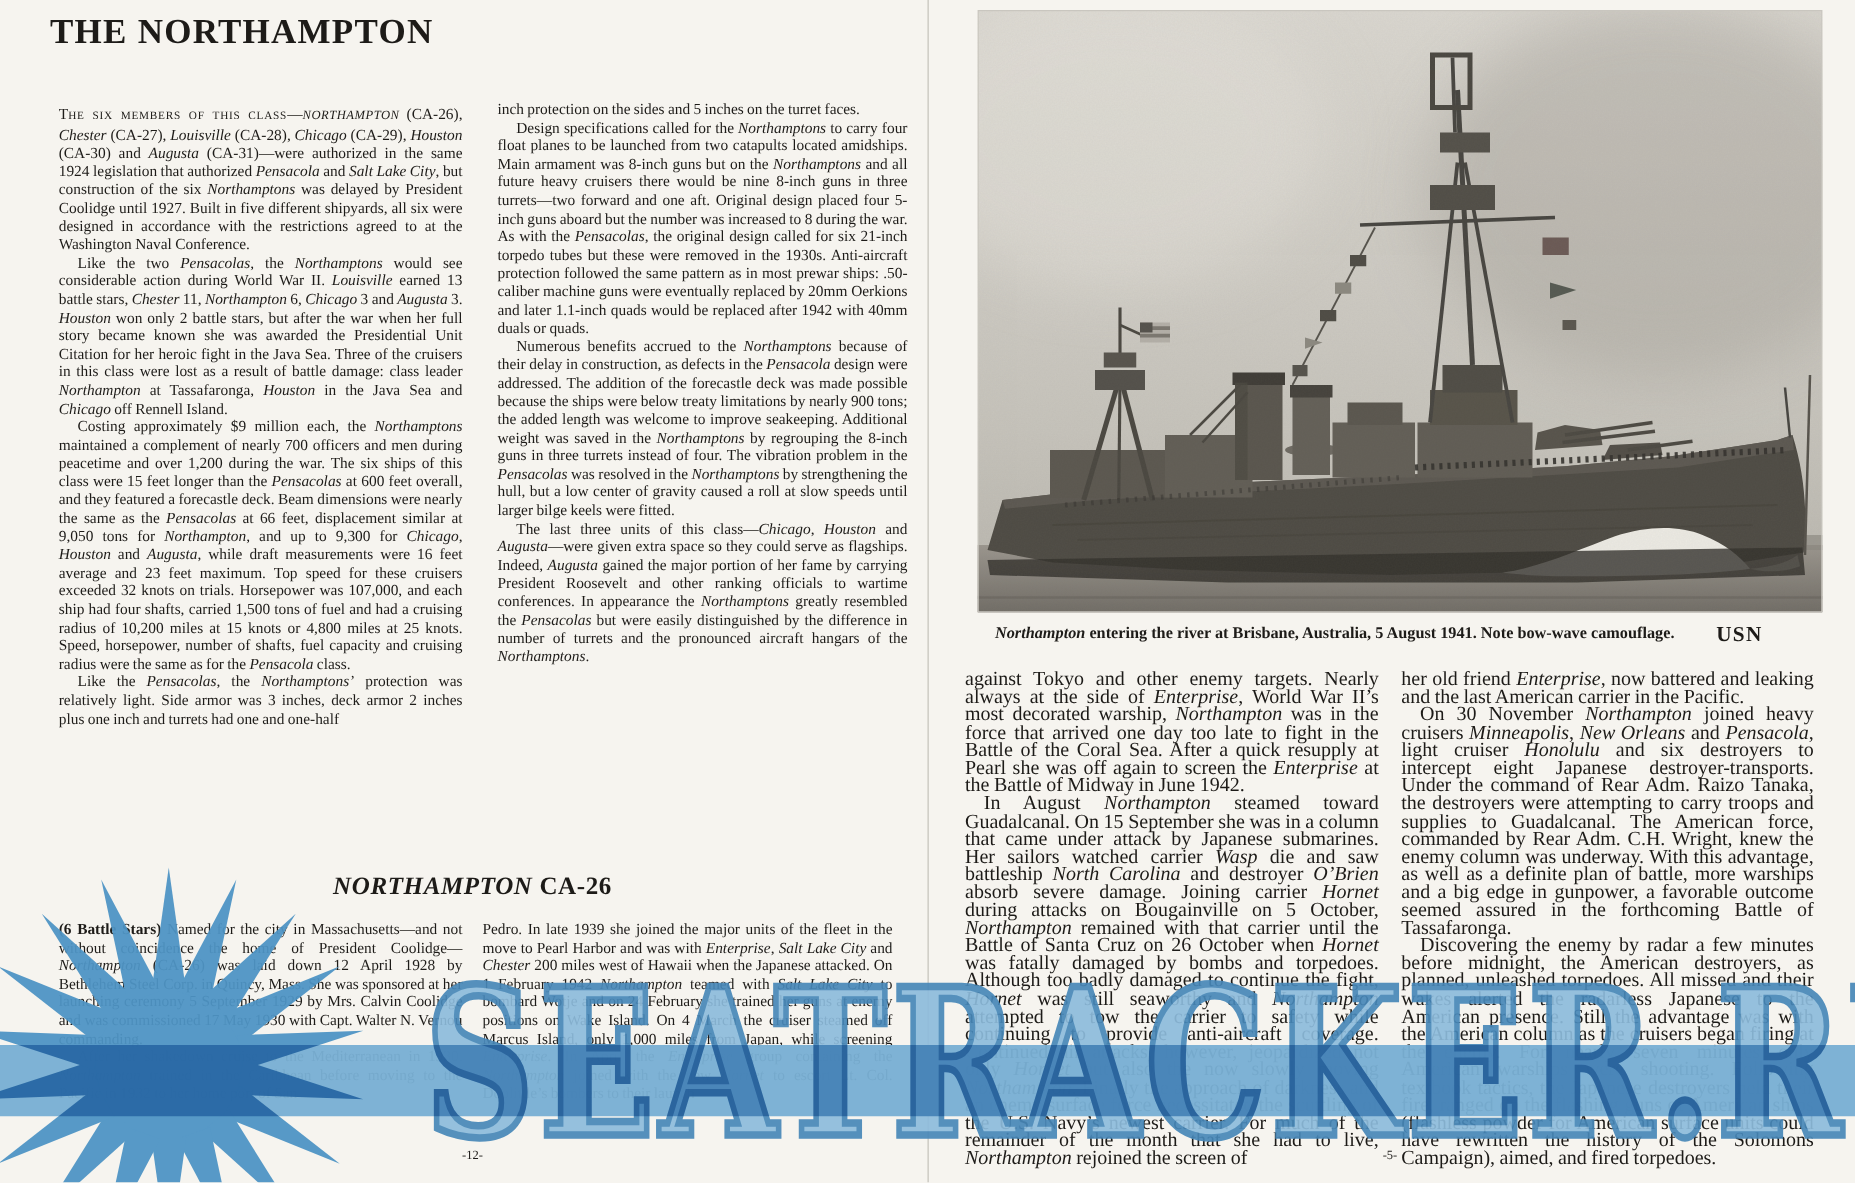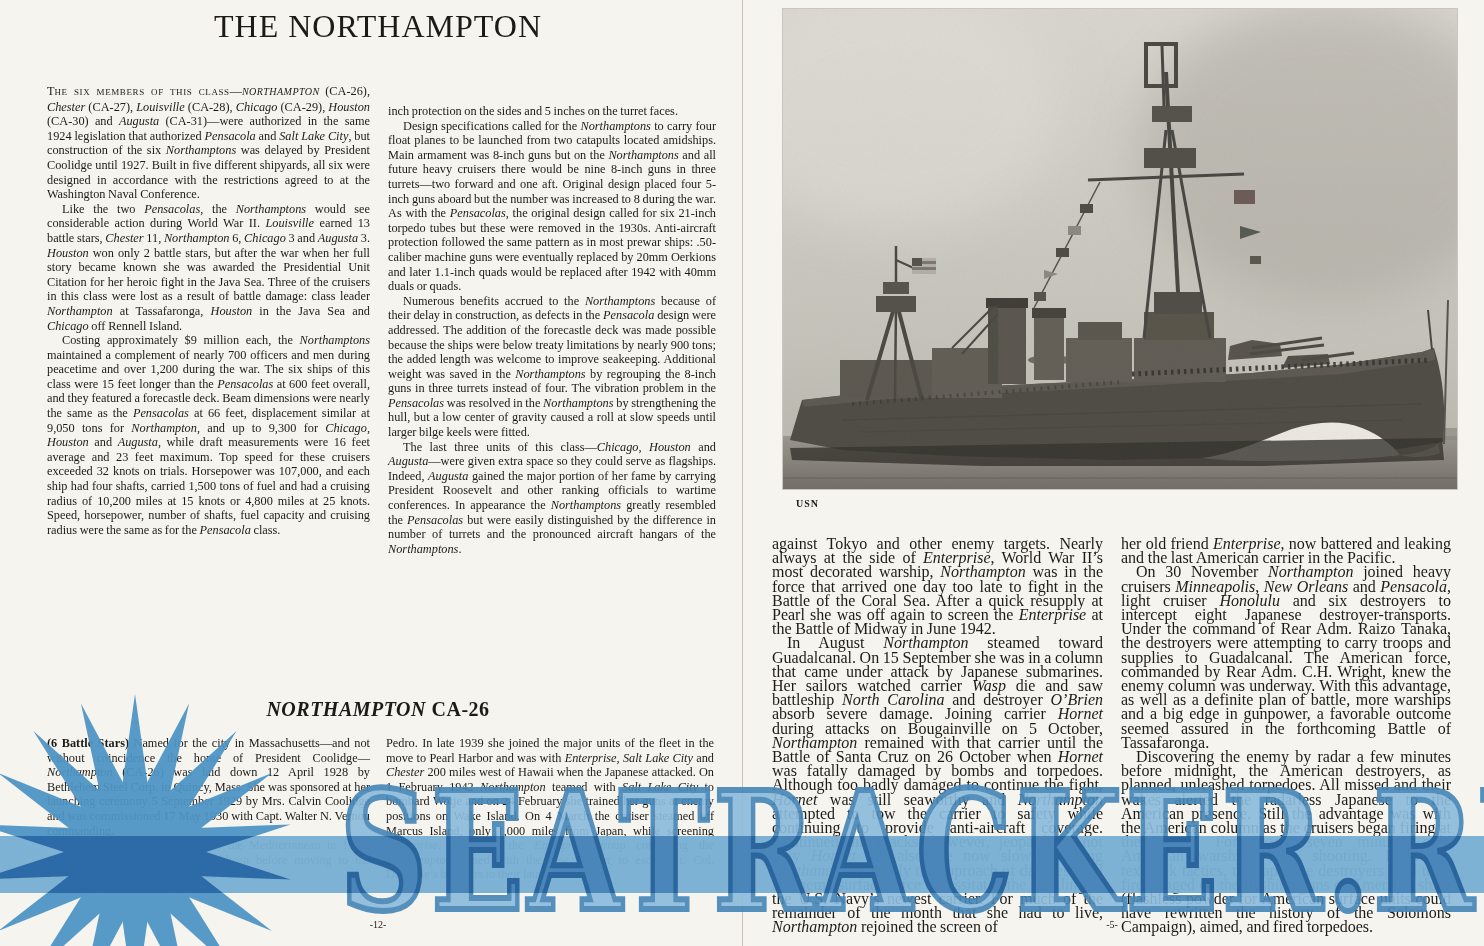--- a/index.html
+++ b/index.html
@@ -9,28 +9,28 @@
     font-family:"Liberation Serif","DejaVu Serif",serif;
   }
   .book{position:absolute;inset:0;}
   
   .col{position:absolute;text-align:justify;word-spacing:-0.4px;}
   .col p{margin:0;text-indent:15px;}
   .col p:first-child{text-indent:0;}
   .lp{font-size:12.3px;line-height:14.6px;}
   .rp{font-size:16px;line-height:14.2px;}
   .lp-col1{left:47px;top:84px;width:323px;}
-  .lp-col2{left:388px;top:80px;width:328px;margin-top:24px;}
+  .lp-col2{left:398px;top:80px;width:328px;}
   .sec-col1{left:47px;top:736px;width:323px;}
   .sec-col2{left:386px;top:736px;width:328px;}
   .rp-col1{left:772px;top:537px;width:331px;}
   .rp-col2{left:1121px;top:537px;width:330px;}
   .title{
-    position:absolute;left:40px;top:10px;width:676px;text-align:center;
-    font-weight:normal;font-size:32px;line-height:32px;letter-spacing:1px;
+    position:absolute;left:40px;top:10px;width:676px;
+    font-weight:bold;font-size:28px;line-height:32px;letter-spacing:1px;
   }
   .section-heading{
     position:absolute;left:40px;top:698px;width:676px;text-align:center;
     font-size:20px;letter-spacing:.5px;
   }
   .pageno{position:absolute;top:919px;font-size:10px;text-align:center;}
   .pageno-left{left:40px;width:676px;}
   .pageno-right{left:768px;width:688px;}
   
   .seg-i{font-style:italic;}
@@ -38,21 +38,21 @@
   .seg-bi{font-weight:bold;font-style:italic;}
   .seg-sc{font-variant:small-caps;letter-spacing:.6px;}
   .seg-isc{font-style:italic;font-size:.82em;letter-spacing:.4px;}
   
   .photo{position:absolute;left:782px;top:8px;width:676px;height:482px;}
   .photo svg{display:block;}
   .caption{
     position:absolute;left:796px;top:498px;width:658px;
     font-size:13px;font-weight:bold;display:flex;justify-content:space-between;
   }
-  .caption .credit{font-weight:bold;font-size:10px;letter-spacing:1px;margin-right:28px;align-self:flex-start;}
+  .caption .credit{font-weight:bold;font-size:17px;letter-spacing:1px;margin-right:44px;align-self:flex-start;}
   
   .gutter{position:absolute;left:742px;top:0;width:1px;height:946px;background:rgba(110,105,95,.35);}
   
   .watermark{position:absolute;inset:0;pointer-events:none;z-index:9;overflow:hidden;}
   .wm-band{
     position:absolute;left:0;top:836px;width:1484px;height:57px;
     background:#79afd4;mix-blend-mode:multiply;opacity:.96;
   }
   .wm-text{
     position:absolute;left:340px;top:756px;
@@ -71,20 +71,21 @@
 
   <div>
     <div class="title">
       <div>THE NORTHAMPTON</div>
     </div>
 
     <div class="col lp lp-col1">
         <p>T<span class="seg-sc">he six members of this class</span>—<span class="seg-isc">NORTHAMPTON</span> (CA-26), <span class="seg-i">Chester</span> (CA-27), <span class="seg-i">Louisville</span> (CA-28), <span class="seg-i">Chicago</span> (CA-29), <span class="seg-i">Houston</span> (CA-30) and <span class="seg-i">Augusta</span> (CA-31)—were authorized in the same 1924 legislation that authorized <span class="seg-i">Pensacola</span> and <span class="seg-i">Salt Lake City</span>, but construction of the six <span class="seg-i">Northamptons</span> was delayed by President Coolidge until 1927. Built in five different shipyards, all six were designed in accordance with the restrictions agreed to at the Washington Naval Conference.</p>
         <p>Like the two <span class="seg-i">Pensacolas</span>, the <span class="seg-i">Northamptons</span> would see considerable action during World War II. <span class="seg-i">Louisville</span> earned 13 battle stars, <span class="seg-i">Chester</span> 11, <span class="seg-i">Northampton</span> 6, <span class="seg-i">Chicago</span> 3 and <span class="seg-i">Augusta</span> 3. <span class="seg-i">Houston</span> won only 2 battle stars, but after the war when her full story became known she was awarded the Presidential Unit Citation for her heroic fight in the Java Sea. Three of the cruisers in this class were lost as a result of battle damage: class leader <span class="seg-i">Northampton</span> at Tassafaronga, <span class="seg-i">Houston</span> in the Java Sea and <span class="seg-i">Chicago</span> off Rennell Island.</p>
         <p>Costing approximately $9 million each, the <span class="seg-i">Northamptons</span> maintained a complement of nearly 700 officers and men during peacetime and over 1,200 during the war. The six ships of this class were 15 feet longer than the <span class="seg-i">Pensacolas</span> at 600 feet overall, and they featured a forecastle deck. Beam dimensions were nearly the same as the <span class="seg-i">Pensacolas</span> at 66 feet, displacement similar at 9,050 tons for <span class="seg-i">Northampton</span>, and up to 9,300 for <span class="seg-i">Chicago</span>, <span class="seg-i">Houston</span> and <span class="seg-i">Augusta</span>, while draft measurements were 16 feet average and 23 feet maximum. Top speed for these cruisers exceeded 32 knots on trials. Horsepower was 107,000, and each ship had four shafts, carried 1,500 tons of fuel and had a cruising radius of 10,200 miles at 15 knots or 4,800 miles at 25 knots. Speed, horsepower, number of shafts, fuel capacity and cruising radius were the same as for the <span class="seg-i">Pensacola</span> class.</p>
+        <p>Like the <span class="seg-i">Pensacolas</span>, the <span class="seg-i">Northamptons’</span> protection was relatively light. Side armor was 3 inches, deck armor 2 inches plus one inch and turrets had one and one-half</p>
       </div>
     <div class="col lp lp-col2">
         <p>inch protection on the sides and 5 inches on the turret faces.</p>
         <p>Design specifications called for the <span class="seg-i">Northamptons</span> to carry four float planes to be launched from two catapults located amidships. Main armament was 8-inch guns but on the <span class="seg-i">Northamptons</span> and all future heavy cruisers there would be nine 8-inch guns in three turrets—two forward and one aft. Original design placed four 5-inch guns aboard but the number was increased to 8 during the war. As with the <span class="seg-i">Pensacolas</span>, the original design called for six 21-inch torpedo tubes but these were removed in the 1930s. Anti-aircraft protection followed the same pattern as in most prewar ships: .50-caliber machine guns were eventually replaced by 20mm Oerkions and later 1.1-inch quads would be replaced after 1942 with 40mm duals or quads.</p>
         <p>Numerous benefits accrued to the <span class="seg-i">Northamptons</span> because of their delay in construction, as defects in the <span class="seg-i">Pensacola</span> design were addressed. The addition of the forecastle deck was made possible because the ships were below treaty limitations by nearly 900 tons; the added length was welcome to improve seakeeping. Additional weight was saved in the <span class="seg-i">Northamptons</span> by regrouping the 8-inch guns in three turrets instead of four. The vibration problem in the <span class="seg-i">Pensacolas</span> was resolved in the <span class="seg-i">Northamptons</span> by strengthening the hull, but a low center of gravity caused a roll at slow speeds until larger bilge keels were fitted.</p>
         <p>The last three units of this class—<span class="seg-i">Chicago</span>, <span class="seg-i">Houston</span> and <span class="seg-i">Augusta</span>—were given extra space so they could serve as flagships. Indeed, <span class="seg-i">Augusta</span> gained the major portion of her fame by carrying President Roosevelt and other ranking officials to wartime conferences. In appearance the <span class="seg-i">Northamptons</span> greatly resembled the <span class="seg-i">Pensacolas</span> but were easily distinguished by the difference in number of turrets and the pronounced aircraft hangars of the <span class="seg-i">Northamptons</span>.</p>
       </div>
 
     <div class="section-heading"><span class="seg-bi">NORTHAMPTON</span><span class="seg-b"> CA-26</span></div>
 
@@ -221,20 +222,21 @@
 
           <path d="M 8,440 L 660,430 L 662,452 L 480,458 L 200,458 L 10,452 Z" fill="#33312c" opacity=".8"></path>
         </g>
 
         <rect width="676" height="482" filter="url(#grain)" opacity=".55"></rect>
         <rect x="0.5" y="0.5" width="675" height="481" fill="none" stroke="#c9c6bf" stroke-width="1"></rect>
       </svg>
     </figure>
 
     <div class="caption">
+      <span class="cap"><span class="seg-i">Northampton</span> entering the river at Brisbane, Australia, 5 August 1941. Note bow-wave camouflage.</span>
       <span class="credit">USN</span>
     </div>
 
     <div class="col rp rp-col1">
         <p>against Tokyo and other enemy targets. Nearly always at the side of <span class="seg-i">Enterprise</span>, World War II’s most decorated warship, <span class="seg-i">Northampton</span> was in the force that arrived one day too late to fight in the Battle of the Coral Sea. After a quick resupply at Pearl she was off again to screen the <span class="seg-i">Enterprise</span> at the Battle of Midway in June 1942.</p>
         <p>In August <span class="seg-i">Northampton</span> steamed toward Guadalcanal. On 15 September she was in a column that came under attack by Japanese submarines. Her sailors watched carrier <span class="seg-i">Wasp</span> die and saw battleship <span class="seg-i">North Carolina</span> and destroyer <span class="seg-i">O’Brien</span> absorb severe damage. Joining carrier <span class="seg-i">Hornet</span> during attacks on Bougainville on 5 October, <span class="seg-i">Northampton</span> remained with that carrier until the Battle of Santa Cruz on 26 October when <span class="seg-i">Hornet</span> was fatally damaged by bombs and torpedoes. Although too badly damaged to continue the fight, <span class="seg-i">Hornet</span> was still seaworthy and <span class="seg-i">Northampton</span> attempted to tow the carrier to safety while continuing to provide anti-aircraft coverage. Continued air attacks, however, jeopardized not only <span class="seg-i">Hornet</span> but also the now slowly moving <span class="seg-i">Northampton</span>. Finally the approach of darkness and an enemy surface force necessitated the scuttling of the U.S. Navy’s newest carrier. For much of the remainder of the month that she had to live, <span class="seg-i">Northampton</span> rejoined the screen of</p>
       </div>
     <div class="col rp rp-col2">
         <p>her old friend <span class="seg-i">Enterprise</span>, now battered and leaking and the last American carrier in the Pacific.</p>
         <p>On 30 November <span class="seg-i">Northampton</span> joined heavy cruisers <span class="seg-i">Minneapolis</span>, <span class="seg-i">New Orleans</span> and <span class="seg-i">Pensacola</span>, light cruiser <span class="seg-i">Honolulu</span> and six destroyers to intercept eight Japanese destroyer-transports. Under the command of Rear Adm. Raizo Tanaka, the destroyers were attempting to carry troops and supplies to Guadalcanal. The American force, commanded by Rear Adm. C.H. Wright, knew the enemy column was underway. With this advantage, as well as a definite plan of battle, more warships and a big edge in gunpower, a favorable outcome seemed assured in the forthcoming Battle of Tassafaronga.</p>

